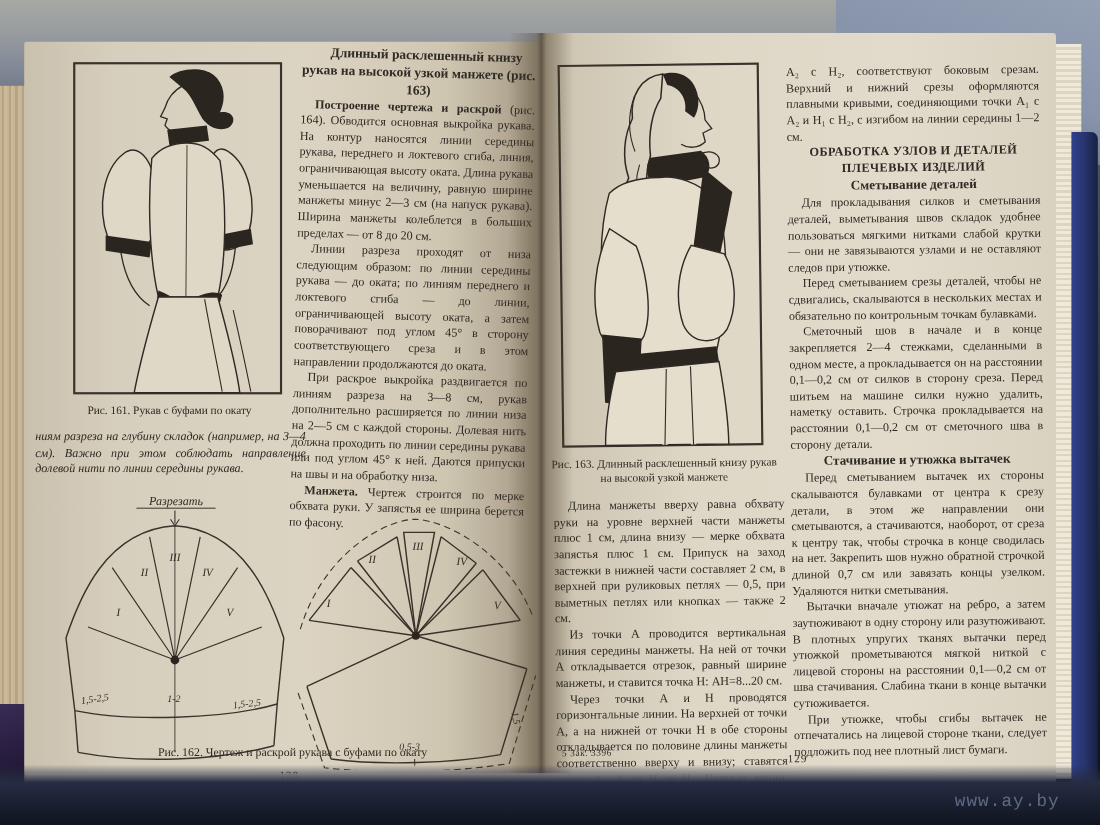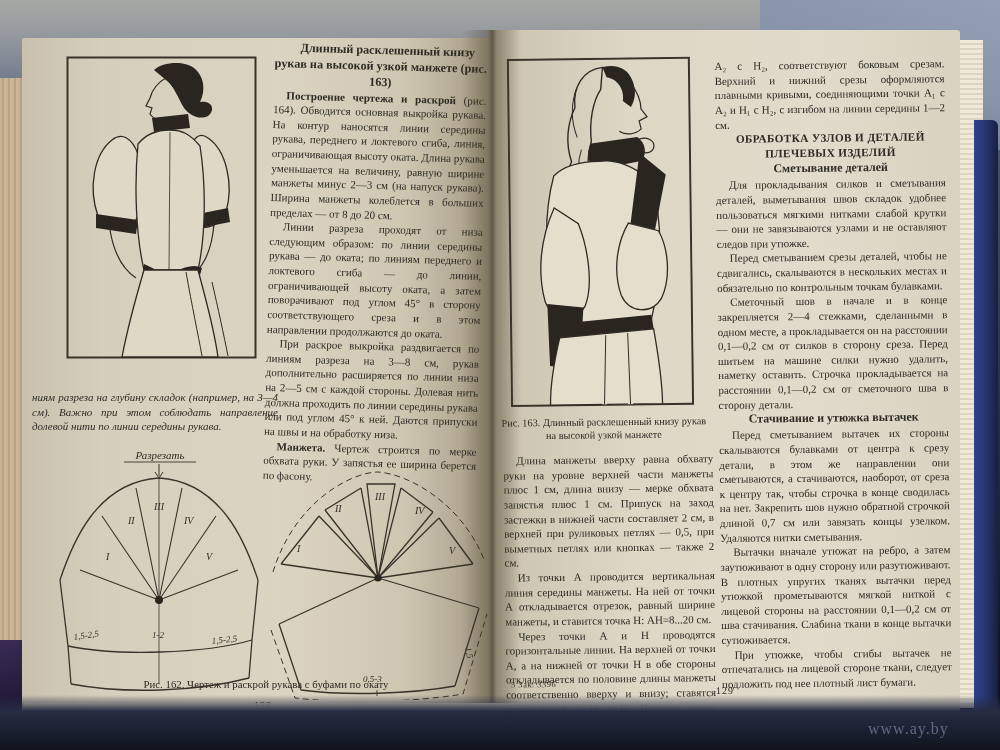--- a/index.html
+++ b/index.html
@@ -40,21 +40,21 @@
   .t{position:absolute;font-size:11px;line-height:1.33;text-align:justify;}
   .t p{margin:0;text-indent:13px;}
   .cap{position:absolute;font-size:10.3px;line-height:1.25;text-align:center;}
   .title{font-weight:bold;text-align:center;font-size:12.2px;line-height:1.3;margin:0 0 7px 0;}
   .hsec{font-weight:bold;text-align:center;font-size:11.2px;line-height:1.35;margin:14px 6px 10px 6px;letter-spacing:.4px;}
   .hsub{font-weight:bold;text-align:center;font-size:12px;margin:10px 0 9px 0;}
   .pgnum{position:absolute;font-size:10px;letter-spacing:1px;}
   .footmark{position:absolute;font-size:8.5px;letter-spacing:.5px;}
   .rot-l{transform:rotate(1.6deg);transform-origin:0 0;}
   .rot-r{transform:rotate(-0.7deg);transform-origin:100% 0;}
-  .watermark{position:absolute;left:868px;top:720px;width:130px;font-family:Liberation Serif, serif;
+  .watermark{position:absolute;left:868px;top:720px;width:130px;font-family:Liberation Mono, monospace;
       font-size:16px;color:rgba(150,165,200,.55);letter-spacing:1px;}
   svg{position:absolute;}
   svg text{font-family:"Liberation Serif","DejaVu Serif",serif;}
   .dg-num{font-style:italic;font-size:10px;fill:#332c24;}
   .dg-dim{font-style:italic;font-size:9px;fill:#332c24;}
   .dg-cut{font-style:italic;font-size:11px;fill:#332c24;}
 </style>
 </head>
 <body>
 
@@ -110,20 +110,21 @@
       <circle cx="104" cy="222" r="6.5" fill="#2b2520"></circle>
       <path d="M100,228 L72,288 L84,292 L104,232 Z" fill="#2b2520"></path>
       <path d="M106,230 L94,300 L106,300 L112,232 Z" fill="#2b2520"></path>
 
       <path id="skr" d="M78,214 C68,248 60,280 56,301 L152,301 C148,272 140,244 132,214 Z" fill="#e0d8c6"></path>
       <use href="#skr" fill="url(#dotsA)"></use>
         <use href="#skr" fill="none" stroke="#2f2a24" stroke-width="1.3"></use>
       <path d="M120,216 C126,250 132,278 136,300 M146,226 C152,252 158,280 162,300" fill="none" stroke="#2f2a24" stroke-width="1"></path>
     </svg>
 
+    <div class="cap" style="left:8px;top:330px;width:248px;">Рис. 161. Рукав с буфами по окату</div>
 
     <div class="t" style="left:10px;top:352px;width:246px;font-style:italic;">
       <p style="text-indent:0;">ниям разреза на глубину складок (например, на 3—4 см). Важно при этом соблюдать направление долевой нити по линии середины рукава.</p>
     </div>
 
     <svg style="left:22px;top:410px;" width="230" height="252" viewBox="0 0 230 252">
       <g stroke="#3a332b" stroke-width="1.3" fill="none">
         <path d="M16,132 C28,96 52,34 115,30 C178,34 202,96 214,132"></path>
         <path d="M16,132 L24,198 M214,132 L208,192"></path>
         <path d="M24,198 C72,208 160,206 208,192"></path>

